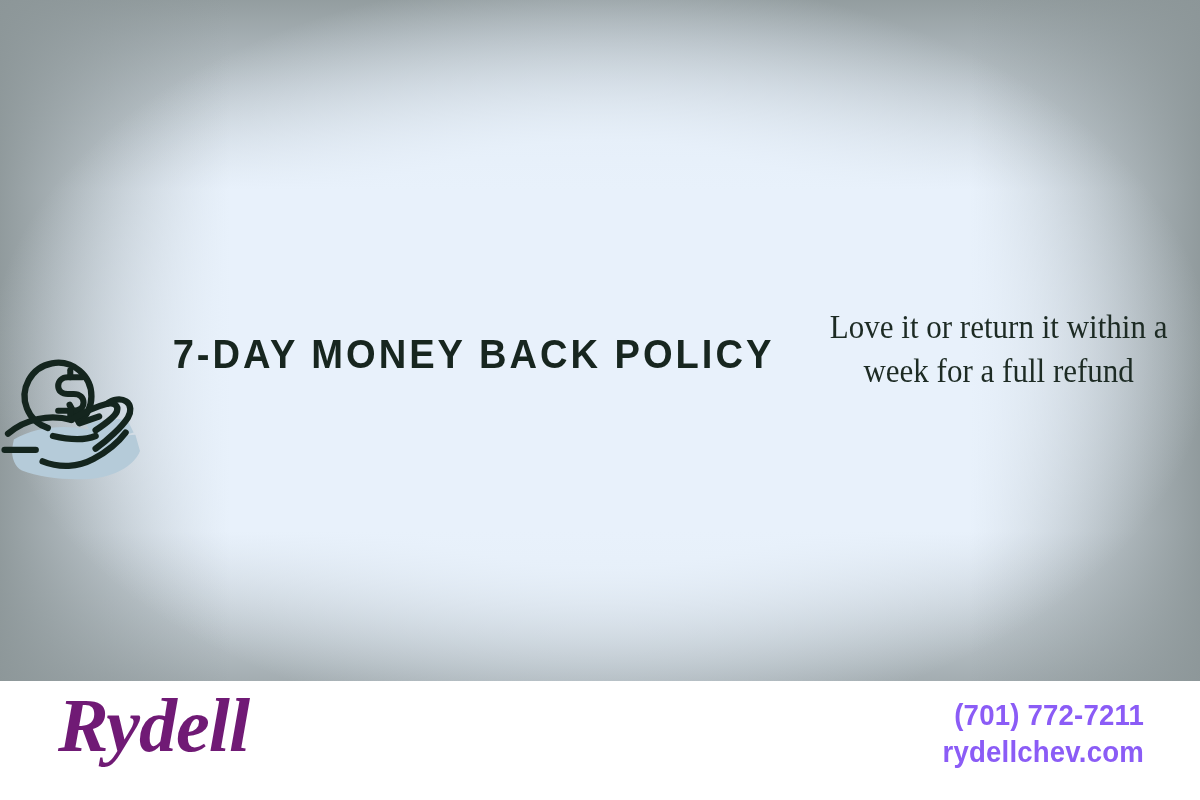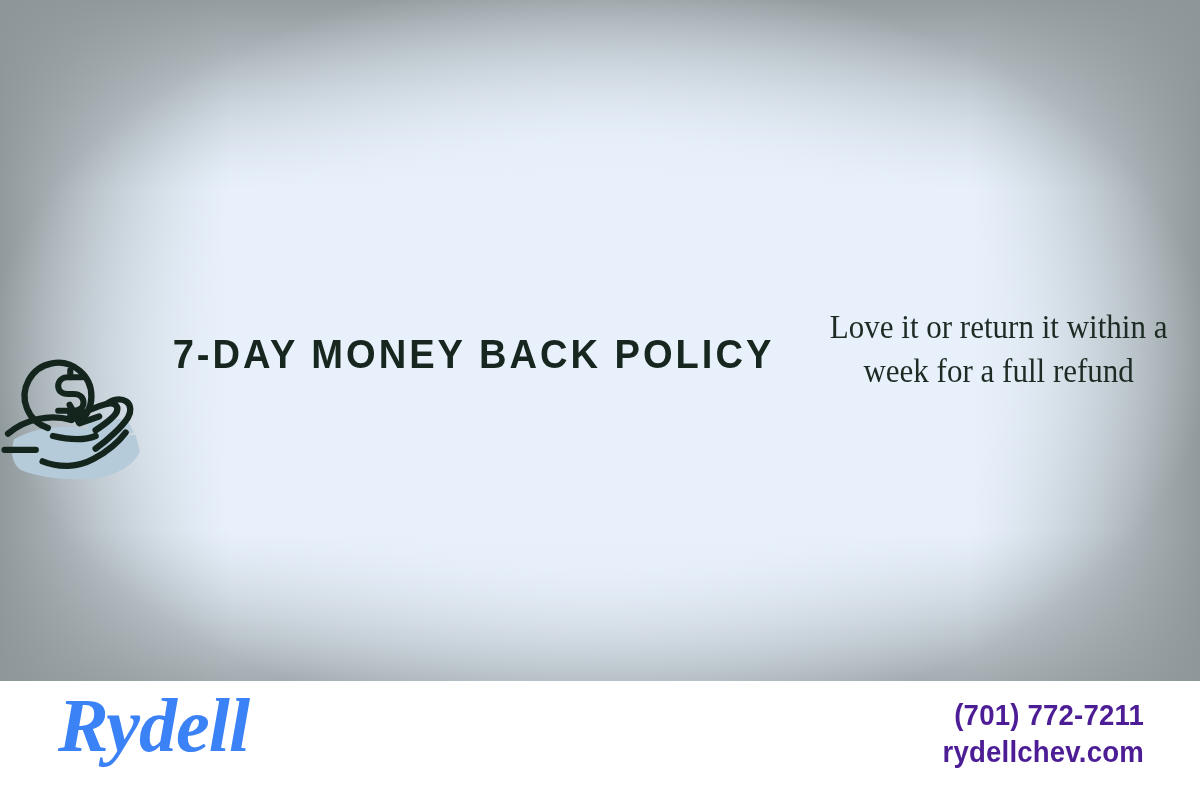--- a/index.html
+++ b/index.html
@@ -115,33 +115,33 @@
   }
 
   .logo {
     position: absolute;
     left: 58px;
     top: 6px;
     font-family: "Liberation Serif", "DejaVu Serif", serif;
     font-style: italic;
     font-weight: bold;
     font-size: 76px;
-    color: #3b82f6;
+    color: #701a75;
     letter-spacing: -1px;
     line-height: 1;
     user-select: none;
   }
 
   .contact {
     position: absolute;
     right: 56px;
     top: 16px;
     text-align: right;
     font-family: "Liberation Sans Narrow", "Liberation Sans", sans-serif;
-    color: #4c1d95;
+    color: #8b5cf6;
   }
   .contact .phone {
     font-size: 30px;
     font-weight: bold;
     letter-spacing: 0.2px;
     line-height: 1.22;
     transform: scaleX(0.92);
     transform-origin: right center;
   }
   .contact .site {

